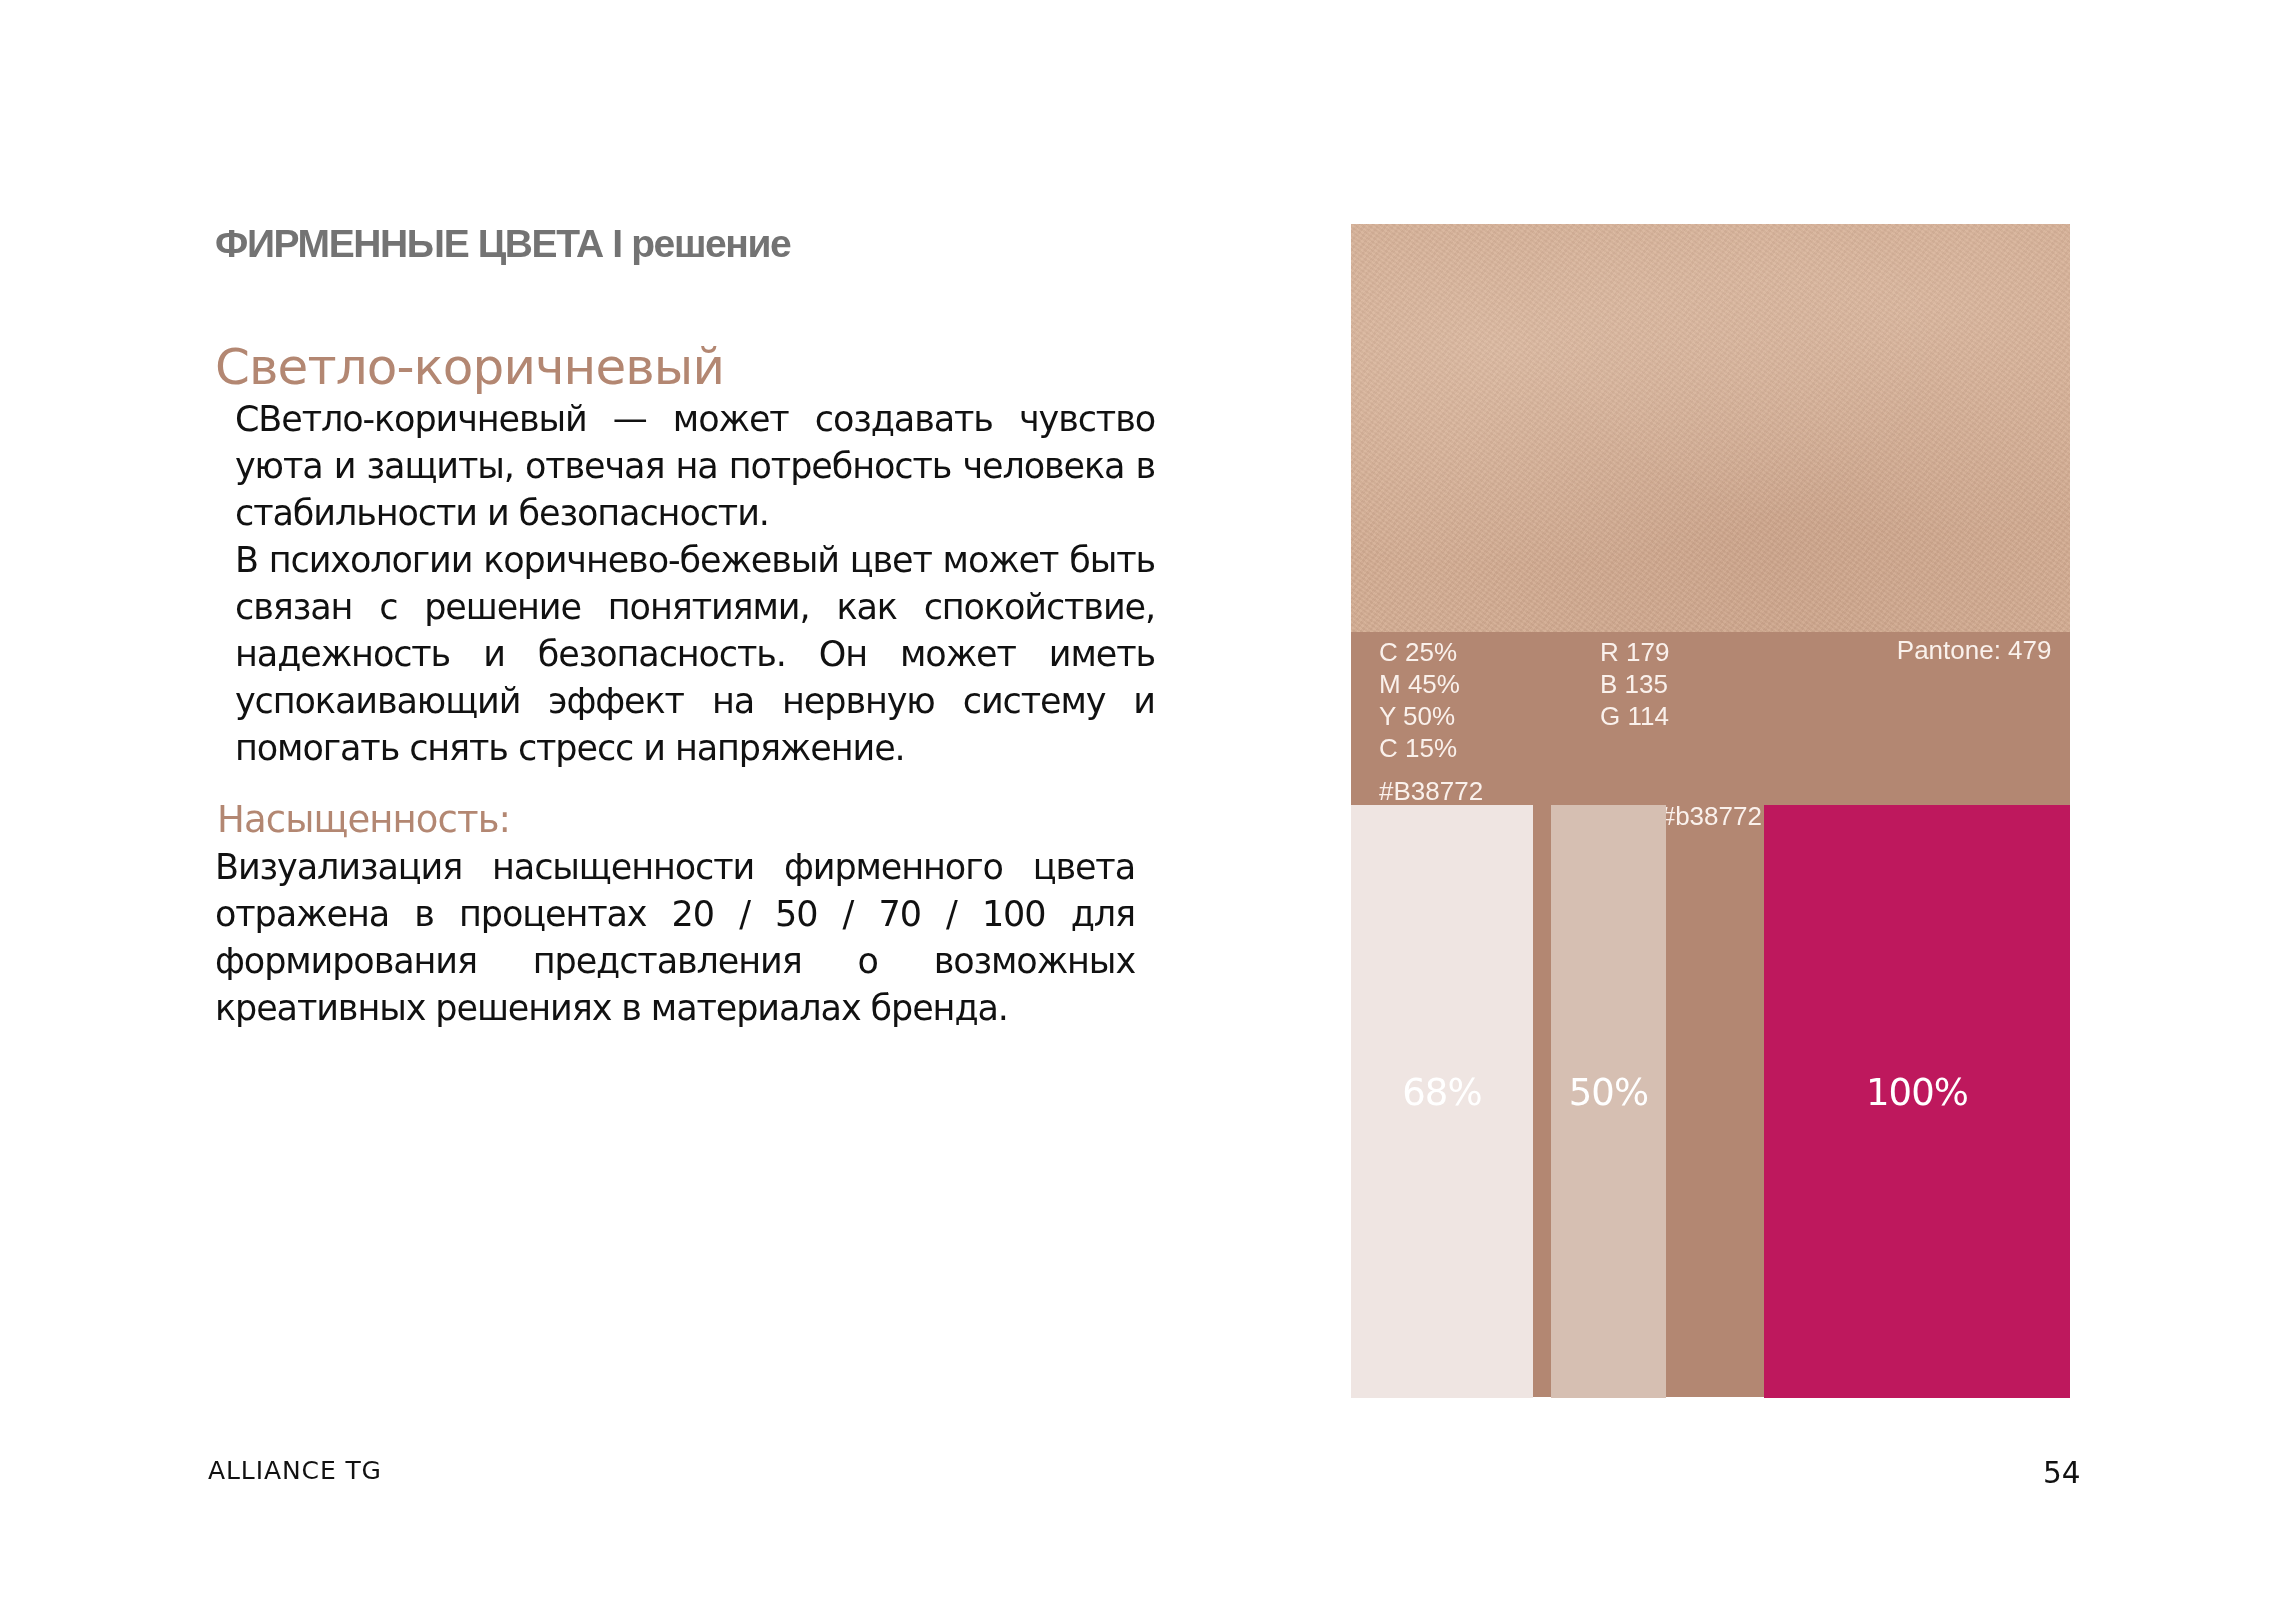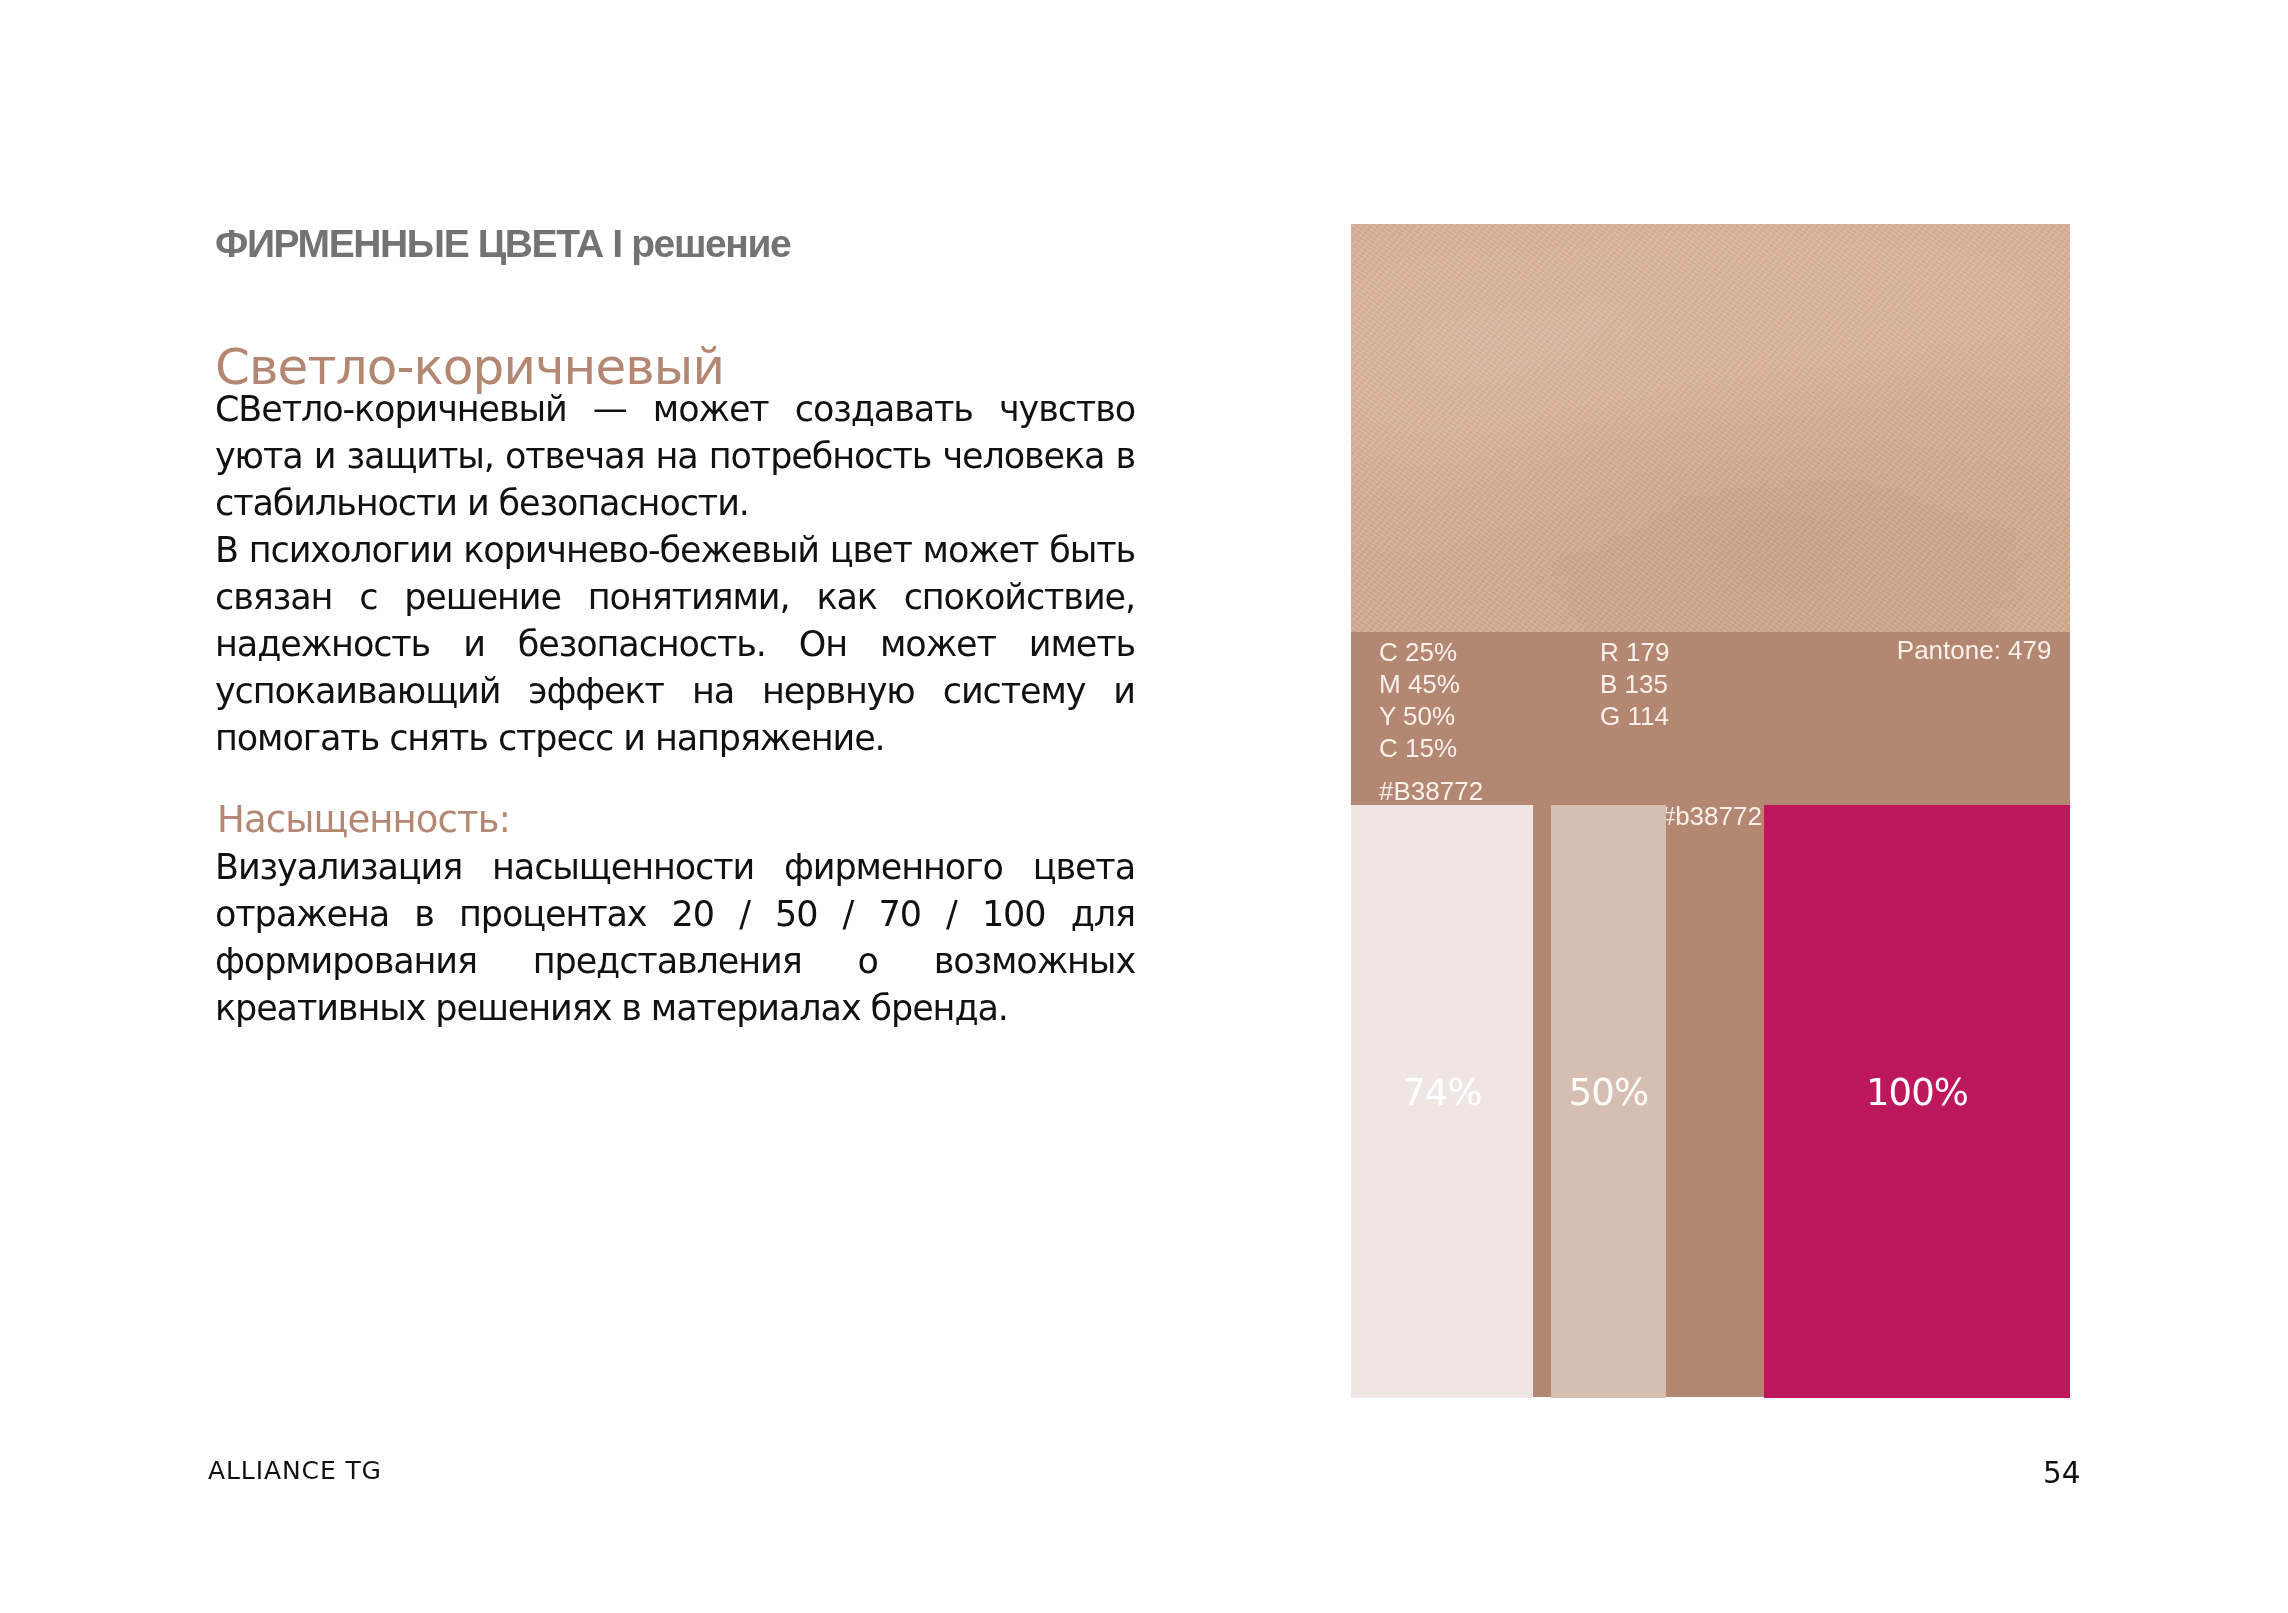--- a/index.html
+++ b/index.html
@@ -16,21 +16,21 @@
   .subtitle {
     left:215px; top:338px; font-size:50px; color:#B38772; white-space:nowrap; line-height:59px;
     font-family:"DejaVu Sans", sans-serif; letter-spacing:-0.9px;
   }
   .body-text {
     left:215px; width:920px; font-size:35px; line-height:47px; color:#111111;
     text-align:justify; font-family:"DejaVu Sans", sans-serif; letter-spacing:-1.1px;
   }
   .body-text p { margin:0; }
   .body-text p.last-left { text-align-last:left; }
-  .para1 { top:386px; }
+  .para1 { top:396px;margin-left:20px; }
   .section-heading {
     left:217px; top:796px; font-size:37px; color:#B38772; white-space:nowrap; line-height:48px;
     font-family:"DejaVu Sans", sans-serif; letter-spacing:-0.9px;
   }
   .para2 { top:844px; }
 
   .panel { left:1351px; top:224px; width:719px; height:1173px; background:#B38772; }
   .leather {
     left:0; top:0; width:719px; height:408px;
     background:
@@ -102,21 +102,21 @@
     <div>R 179</div>
     <div>B 135</div>
     <div>G 114</div>
   </div>
 
   <div class="abs spec pantone">Pantone: 479</div>
   <div class="abs spec hex1">#B38772</div>
   <div class="abs spec hex2">HEX:#b38772</div>
 
   <div class="abs swatch sw20" style="background:#EFE5E2">
-    <div class="pct">74%</div>
+    <div class="pct">68%</div>
   </div>
   <div class="abs swatch sw50" style="background:#D6BFB2">
     <div class="pct">50%</div>
   </div>
   <div class="abs swatch sw100" style="background:#be185d">
     <div class="pct">100%</div>
   </div>
 </div>
 
 <div class="abs footer-brand">ALLIANCE TG</div>

